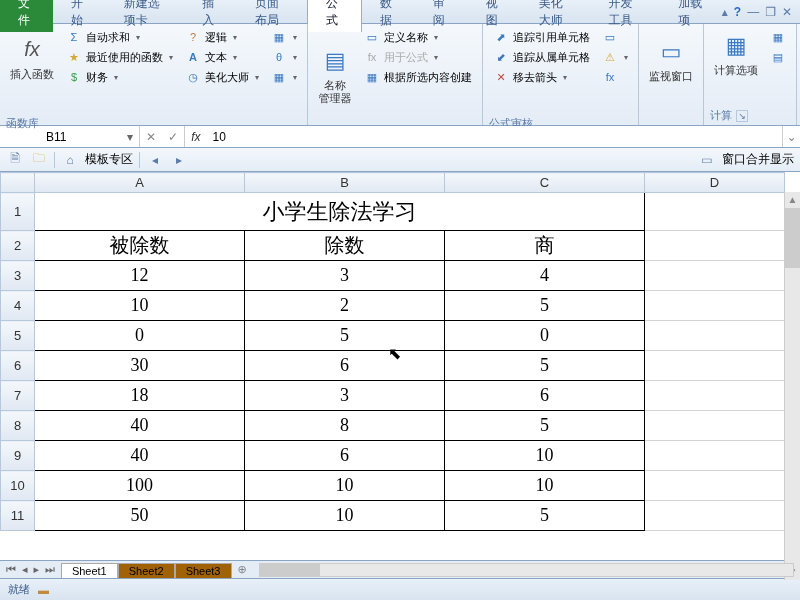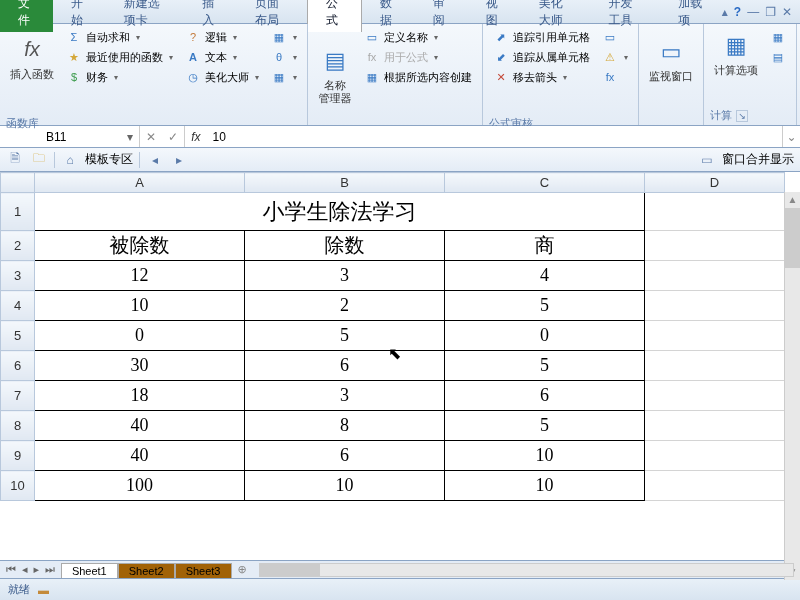--- a/index.html
+++ b/index.html
@@ -367,20 +367,27 @@
           <td class="cell">10</td>
           <td class="cell-empty"></td>
         </tr>
         <tr class="row-n">
           <td class="row-header">10</td>
           <td class="cell">100</td>
           <td class="cell">10</td>
           <td class="cell">10</td>
           <td class="cell-empty"></td>
         </tr>
+        <tr class="row-n">
+          <td class="row-header">11</td>
+          <td class="cell">50</td>
+          <td class="cell">10</td>
+          <td class="cell">5</td>
+          <td class="cell-empty"></td>
+        </tr>
       </tbody>
   </table>
 </div>
 
 <div class="scroll-v">
   <div class="arrow">▲</div>
   <div class="track">
       <div class="thumb"></div>
     </div>
   <div class="arrow">▼</div>

